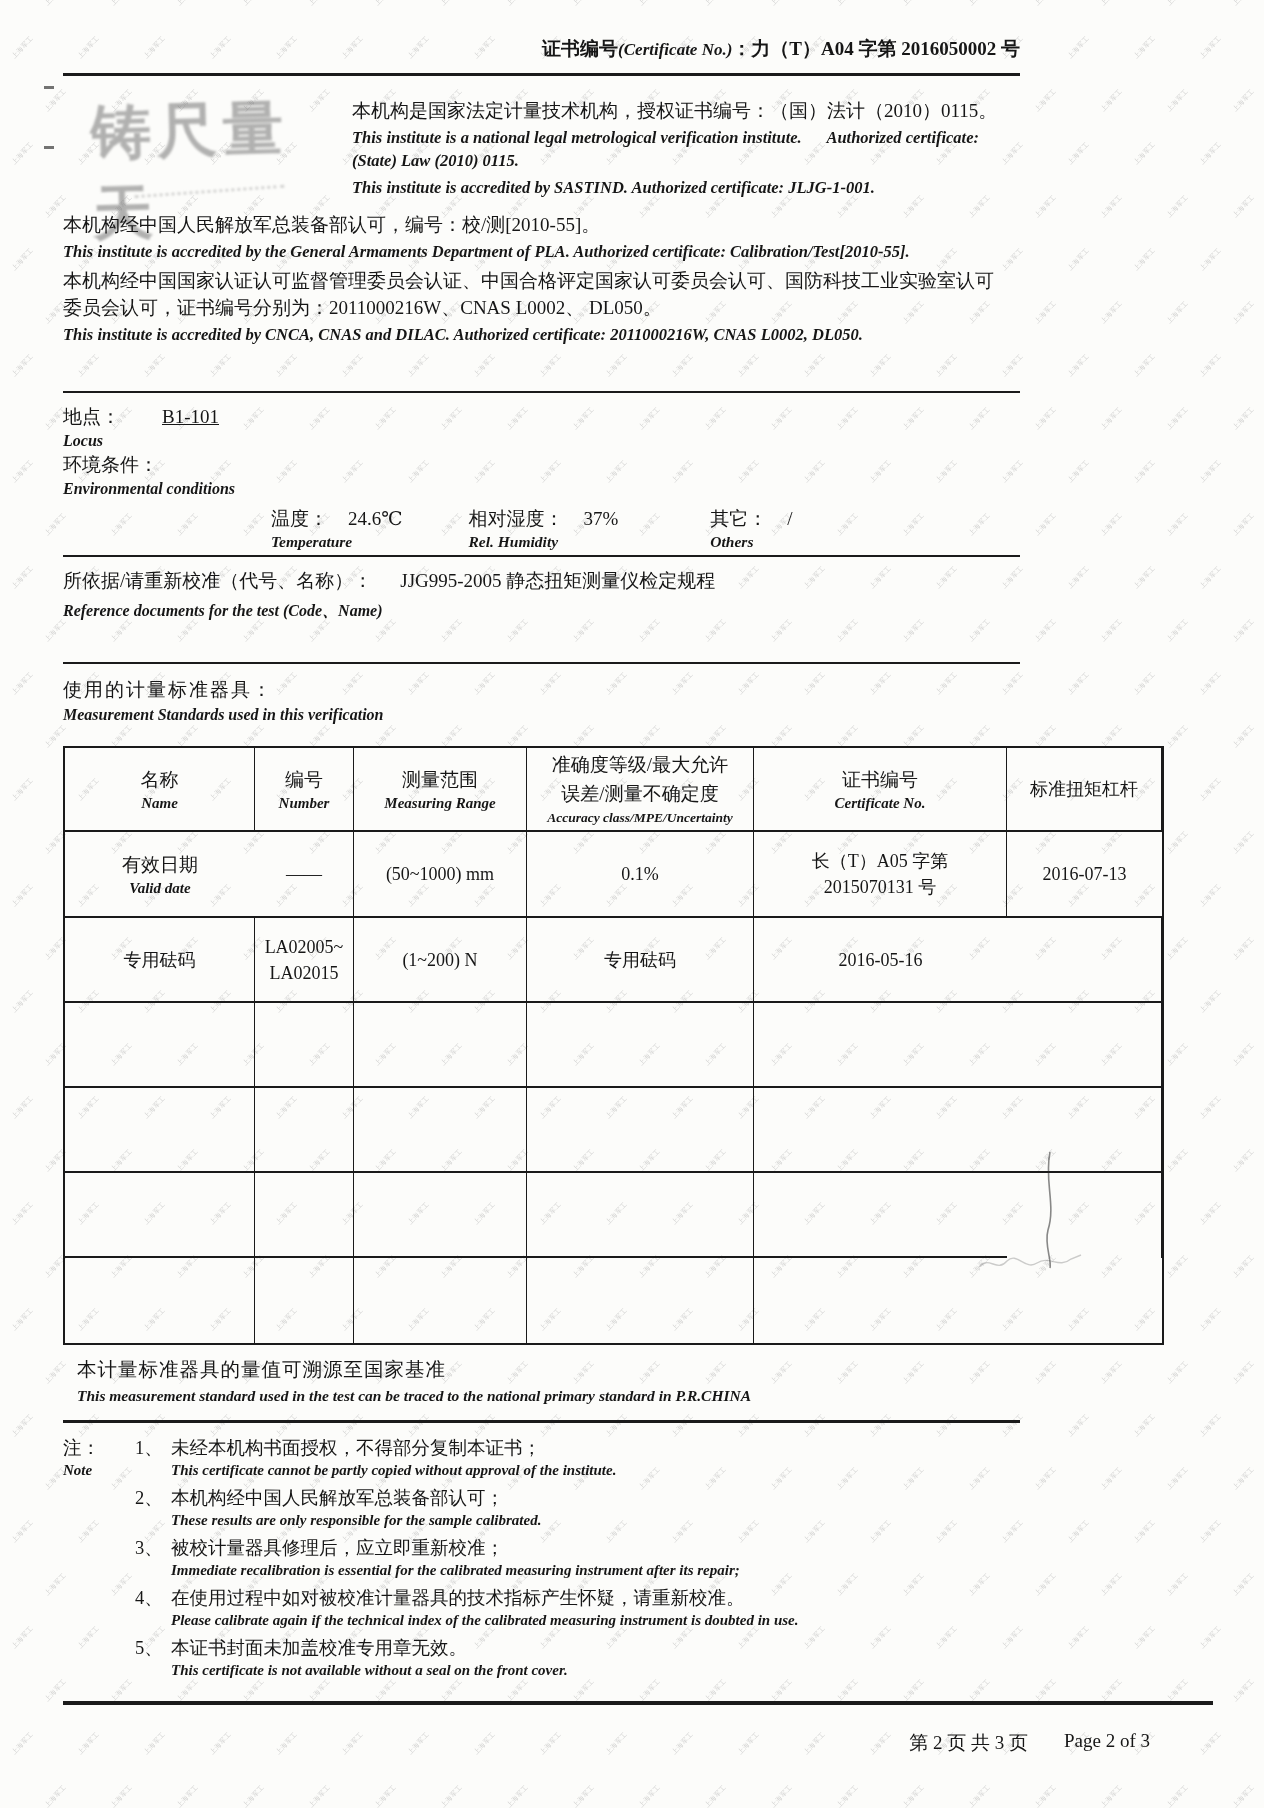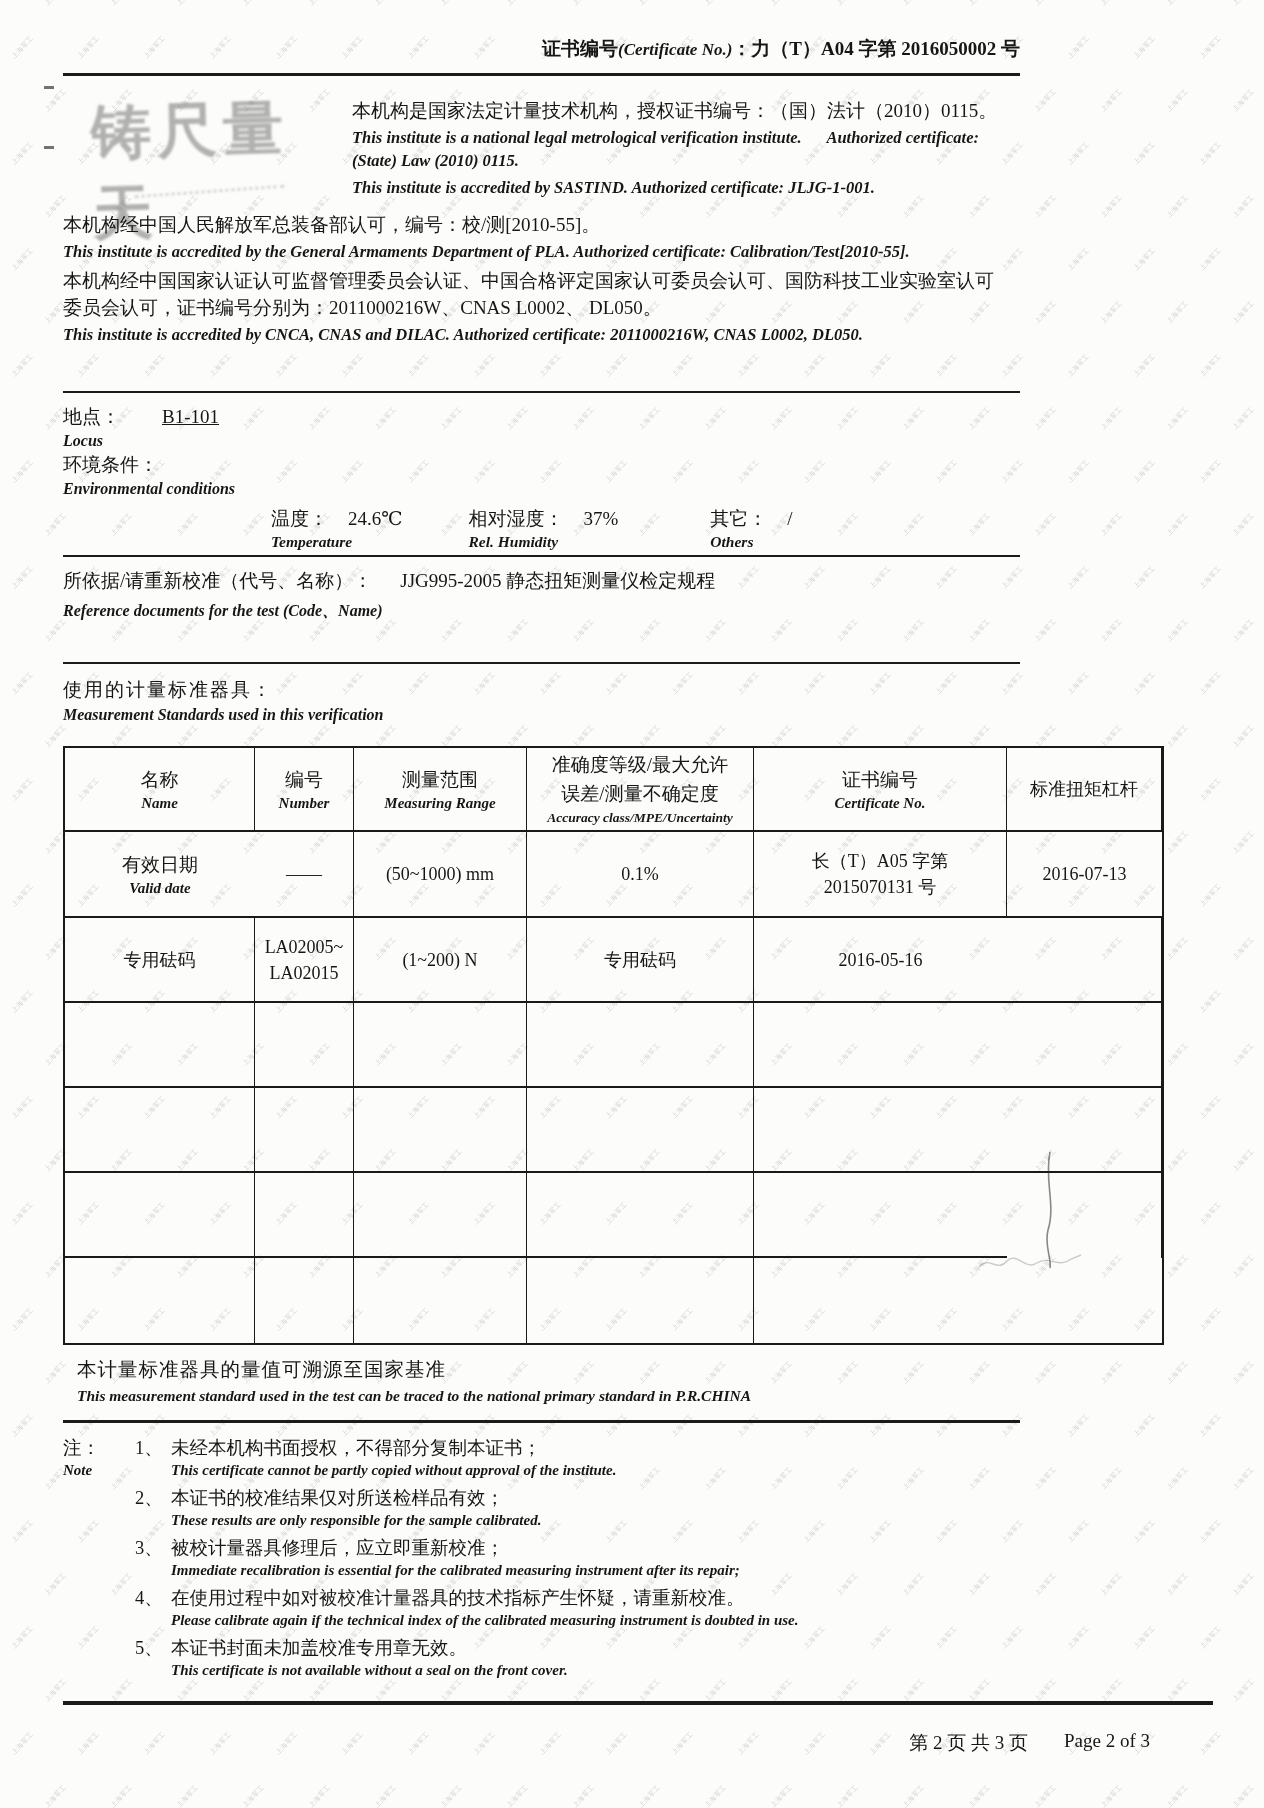--- a/index.html
+++ b/index.html
@@ -885,21 +885,21 @@
       <div class="note-head">
         <div class="nh-zh">注：</div>
         <div class="nh-en">Note</div>
       </div>
       <div class="note-items" id="note-items">
           <div class="note-item">
             <div class="note-zh"><span class="note-num">1、</span><span>未经本机构书面授权，不得部分复制本证书；</span></div>
             <div class="note-en">This certificate cannot be partly copied without approval of the institute.</div>
           </div>
           <div class="note-item">
-            <div class="note-zh"><span class="note-num">2、</span><span>本证书的校准结果仅对所送检样品有效；</span></div>
+            <div class="note-zh"><span class="note-num">2、</span><span>本机构经中国人民解放军总装备部认可；</span></div>
             <div class="note-en">These results are only responsible for the sample calibrated.</div>
           </div>
           <div class="note-item">
             <div class="note-zh"><span class="note-num">3、</span><span>被校计量器具修理后，应立即重新校准；</span></div>
             <div class="note-en">Immediate recalibration is essential for the calibrated measuring instrument after its repair;</div>
           </div>
           <div class="note-item">
             <div class="note-zh"><span class="note-num">4、</span><span>在使用过程中如对被校准计量器具的技术指标产生怀疑，请重新校准。</span></div>
             <div class="note-en">Please calibrate again if the technical index of the calibrated measuring instrument is doubted in use.</div>
           </div>

